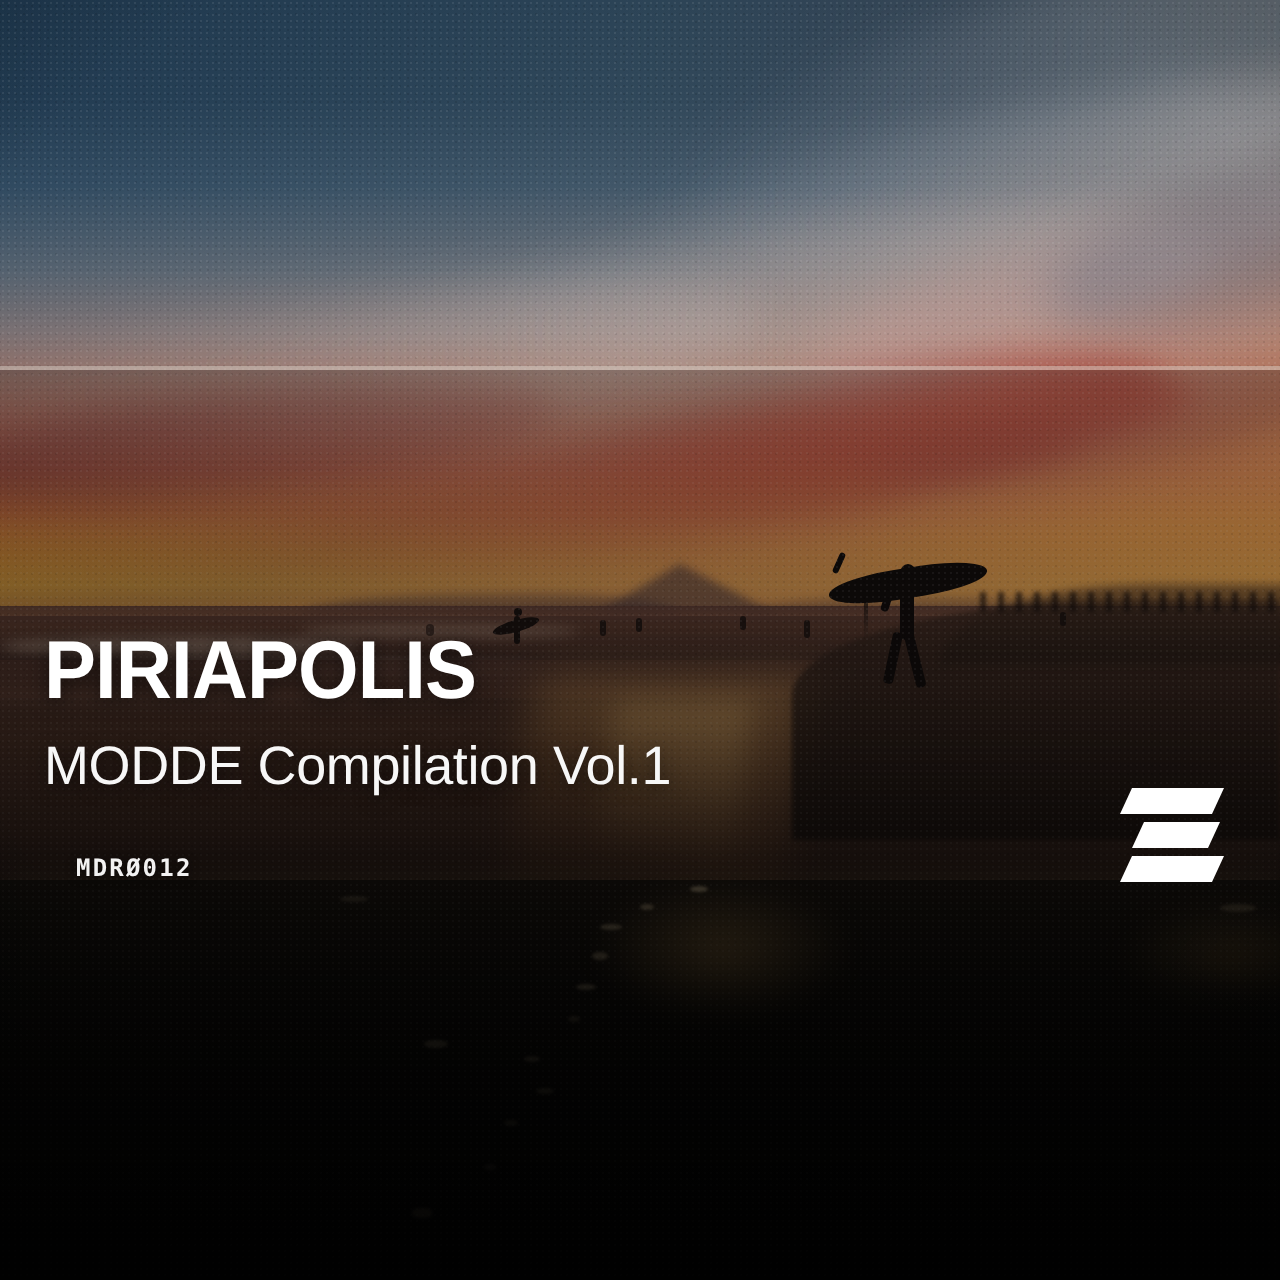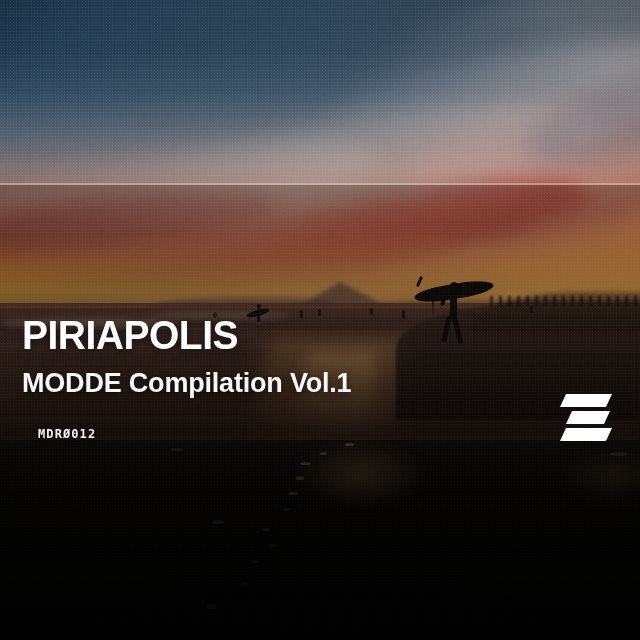--- a/index.html
+++ b/index.html
@@ -271,21 +271,21 @@
   .album-title{
     font-family:"Liberation Sans",sans-serif;
     font-weight:700;font-size:41px;line-height:42px;
     letter-spacing:-0.5px;color:#ffffff;
     transform:scaleX(0.95);transform-origin:left center;
     text-shadow:0 2px 10px rgba(0,0,0,0.55);
     margin:0;white-space:nowrap;
   }
   .album-subtitle{
     font-family:"Liberation Sans",sans-serif;
-    font-weight:700;font-size:27px;line-height:30px;
+    font-weight:400;font-size:27px;line-height:30px;
     letter-spacing:-0.2px;color:#f7f7f7;
     margin:12px 0 0 0;white-space:nowrap;
     text-shadow:0 2px 9px rgba(0,0,0,0.5);
   }
   .catalog{
     position:absolute;left:22px;top:427px;z-index:40;
     font-family:"DejaVu Sans Mono",monospace;
     font-weight:700;font-size:12px;letter-spacing:1.1px;
     color:#ffffff;opacity:.95;
     text-shadow:0 1px 6px rgba(0,0,0,0.6);

